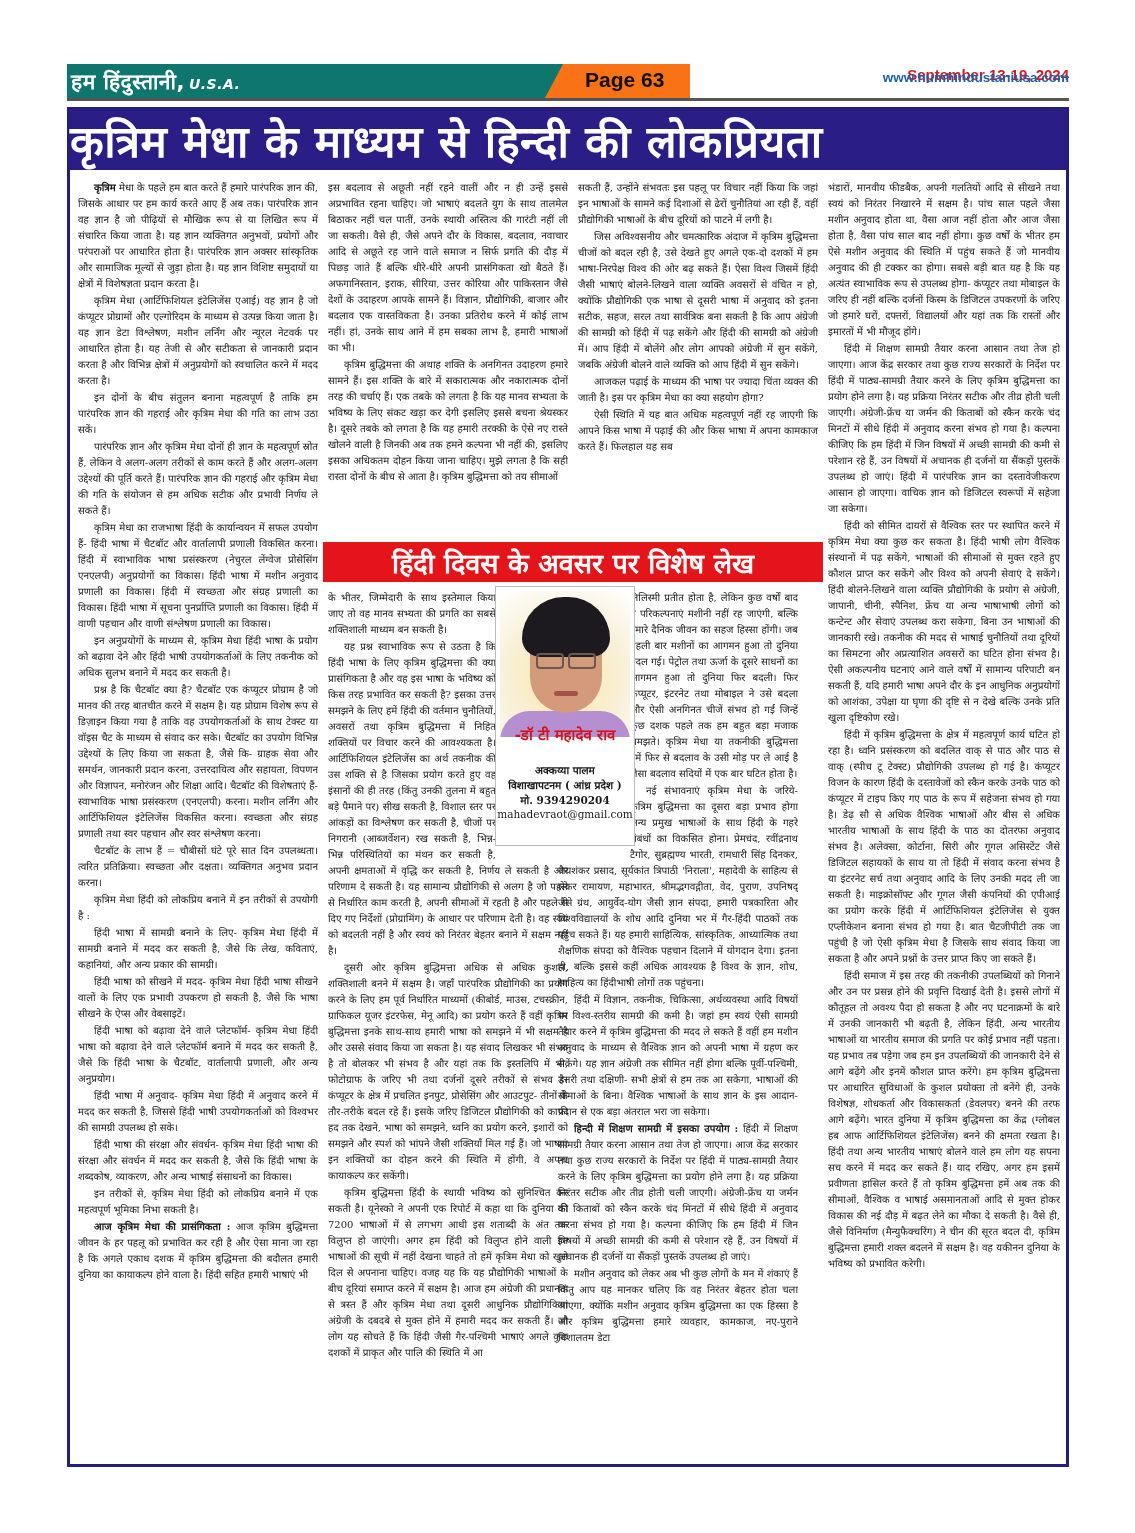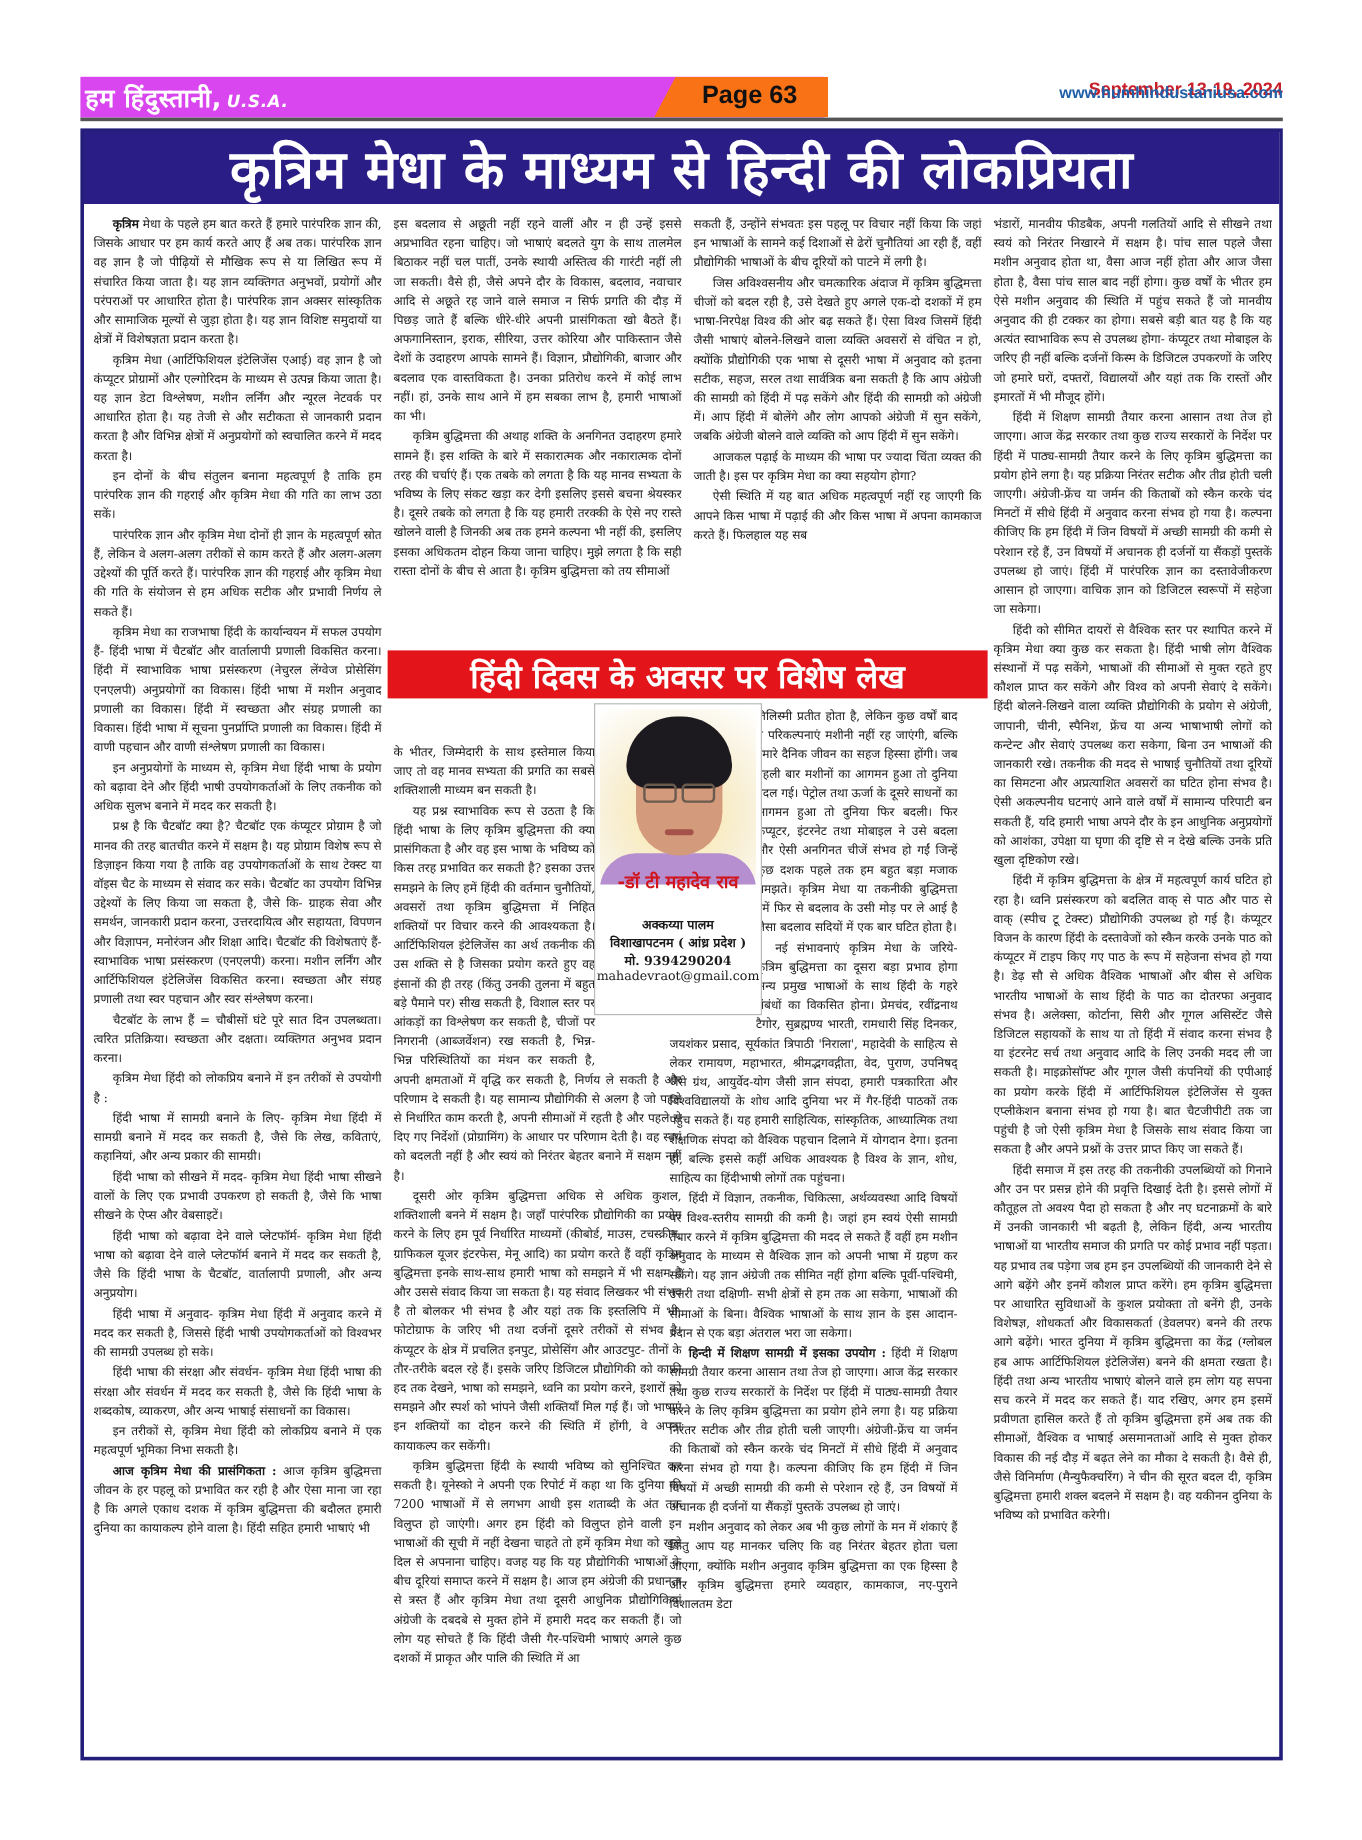--- a/index.html
+++ b/index.html
@@ -1,40 +1,40 @@
 <!DOCTYPE html>
 <html><head>
 <meta charset="utf-8">
 <style>
   * { box-sizing: border-box; margin: 0; padding: 0; }
   html, body { width: 1135px; height: 1533px; background: #ffffff; overflow: hidden; }
   body { font-family: "DejaVu Serif", serif; color: #1a1a1a; position: relative; }
 
   .masthead { position: absolute; left: 67px; top: 64px; width: 1002px; height: 34px; }
-  .mast-green { position: absolute; left: 0; top: 0; width: 620px; height: 34px; background: #d946ef; }
+  .mast-green { position: absolute; left: 0; top: 0; width: 620px; height: 34px; background: #0f766e; }
   .mast-title { position: absolute; left: 4px; top: 3px; font-family: "DejaVu Sans", sans-serif; font-weight: bold; font-size: 21px; color: #ffffff; letter-spacing: 0.5px; white-space: nowrap; }
   .mast-title .usa { font-style: italic; font-size: 14px; margin-left: 4px; }
   .mast-page { position: absolute; left: 478px; top: 0; width: 145px; height: 34px; background: #f97316; clip-path: polygon(18px 0, 100% 0, 100% 100%, 0 100%); }
   .mast-page span { position: absolute; left: 40px; top: 4px; font-family: "Liberation Sans", sans-serif; font-weight: bold; font-size: 21px; color: #111; }
   .mast-date { position: absolute; right: 0; top: 2px; font-family: "Liberation Sans", sans-serif; font-weight: bold; font-size: 15px; color: #c8202a; text-align: right; white-space: nowrap; }
   .mast-url { position: absolute; right: 0; top: 6px; font-family: "Liberation Sans", sans-serif; font-weight: bold; font-size: 13.5px; color: #1f5fa8; text-align: center; white-space: nowrap; }
   .mast-rule { position: absolute; left: 67px; top: 98px; width: 1002px; height: 3px; background: #555; }
 
   .frame { position: absolute; left: 67px; top: 107px; width: 1002px; height: 1360px; border: 3px solid #241e7a; }
-  .title-banner { position: absolute; left: 0; top: 0; width: 996px; height: 60px; background: #2a1d86; display: flex; align-items: center; justify-content: center; }
+  .title-banner { position: absolute; left: 0; top: 0; width: 996px; height: 60px; background: #2a1d86; display: flex; align-items: center; justify-content: flex-start; }
   .title-banner h1 { font-family: "DejaVu Sans", sans-serif; font-weight: bold; font-size: 44px; color: #ffffff; white-space: nowrap; letter-spacing: 0.5px; }
 
   .col { position: absolute; top: 70px; font-size: 10px; line-height: 16px; text-align: justify; color: #1a1a1a; overflow: hidden; }
   .col p { text-indent: 16px; margin-bottom: 1px; }
   .col b { font-weight: bold; }
   .c1 { left: 8px; width: 240px; height: 1280px; }
   .c2t { left: 258px; width: 240px; height: 370px; }
   .c3t { left: 508px; width: 240px; height: 370px; }
   .c4 { left: 758px; width: 232px; height: 1280px; }
-  .c2b { left: 258px; top: 480px; width: 240px; height: 870px; margin-top: 30px; }
+  .c2b { left: 258px; top: 480px; width: 240px; height: 870px; }
   .c3b { left: 488px; top: 480px; width: 240px; height: 870px; }
 
   .special-banner { position: absolute; left: 253px; top: 432px; width: 500px; height: 40px; background: #e4141b; display: flex; align-items: center; justify-content: center; }
   .special-banner span { font-family: "DejaVu Sans", sans-serif; font-weight: bold; font-size: 27px; color: #ffffff; white-space: nowrap; }
 
   .author-box { position: absolute; left: 425px; top: 476px; width: 140px; height: 260px; background: #fff; border: 1px solid #bbb; z-index: 2; }
   .portrait { position: absolute; left: 4px; top: 4px; width: 130px; height: 146px; background: radial-gradient(circle at 50% 60%, #fbe7a8 0%, #f8f0d8 55%, #ffffff 100%); overflow: hidden; }
   .p-hair { position: absolute; left: 22px; top: 6px; width: 88px; height: 60px; background: #1c1a1f; border-radius: 45px 45px 20px 20px; }
   .p-face { position: absolute; left: 30px; top: 30px; width: 72px; height: 92px; background: #d49a7c; border-radius: 36px 36px 40px 40px; }
   .p-glass-l { position: absolute; left: 36px; top: 62px; width: 28px; height: 16px; border: 2px solid #6b5b4e; border-radius: 4px; }

